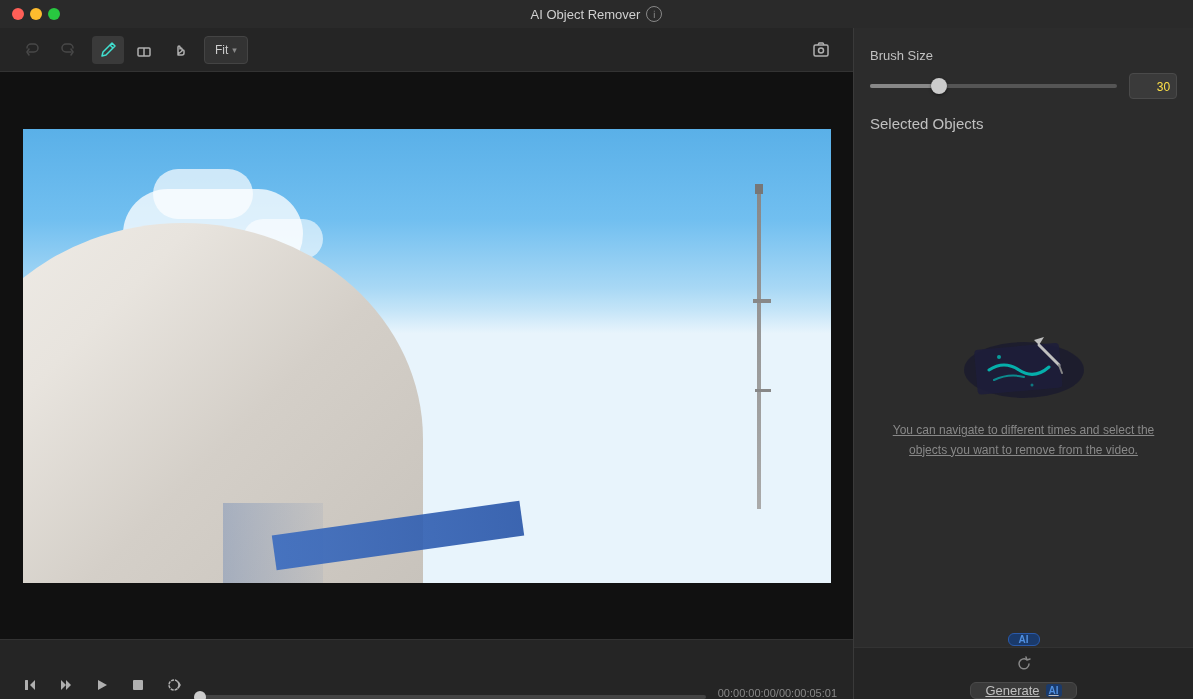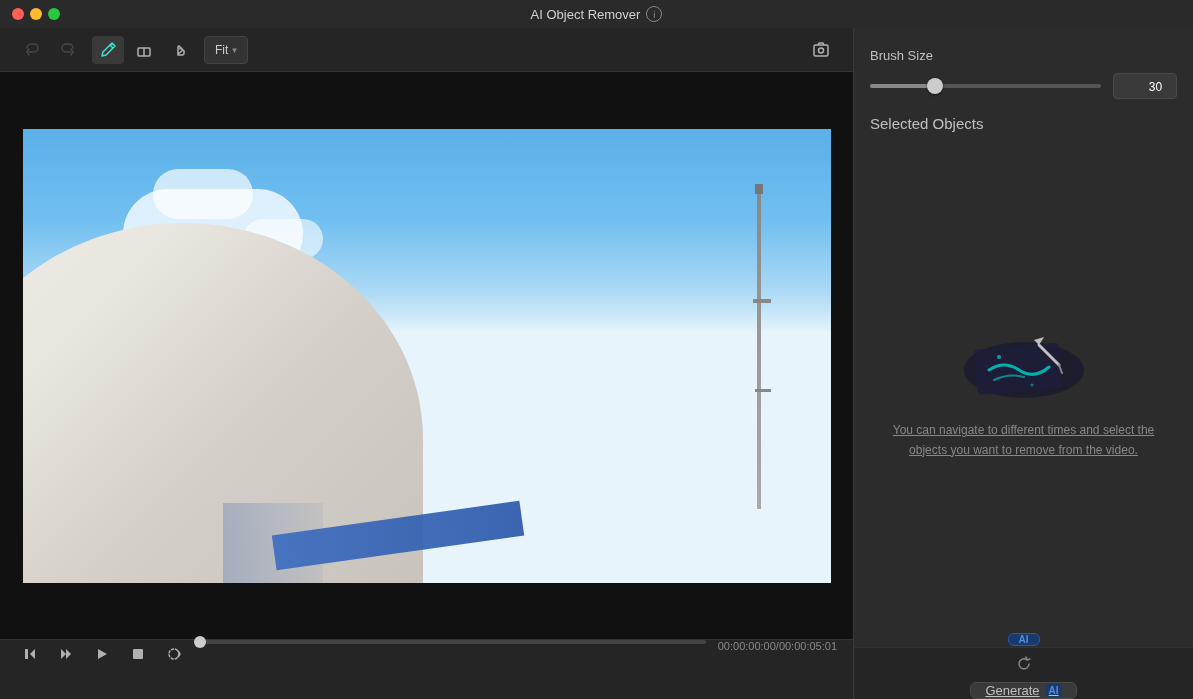--- a/index.html
+++ b/index.html
@@ -226,21 +226,21 @@
       height: 3px;
       background: #888;
     }
 
     
     .timeline-bar {
       height: 60px;
       background: #252525;
       border-top: 1px solid #333;
       display: flex;
-      align-items: flex-start;
+      align-items: flex-end;
       padding: 0 16px;
       gap: 12px;
       flex-shrink: 0;
     }
     .timeline-controls {
       display: flex;
       align-items: center;
       gap: 8px;
     }
     .timeline-btn {
@@ -337,26 +337,26 @@
       top: 50%;
       transform: translate(-50%, -50%);
       width: 16px;
       height: 16px;
       background: #ccc;
       border-radius: 50%;
       cursor: pointer;
       box-shadow: 0 1px 3px rgba(0,0,0,0.5);
     }
     .brush-value {
-      width: 64px;
+      width: 48px;
       height: 26px;
       background: #3a3a3a;
       border: 1px solid #4a4a4a;
       border-radius: 4px;
-      color: #ffffff;
+      color: #fde047;
       font-size: 12px;
       text-align: center;
       line-height: 26px;
       padding-left: 21px;
     }
     .selected-objects-label {
       font-size: 15px;
       color: #c0c0c0;
       font-weight: 500;
     }

